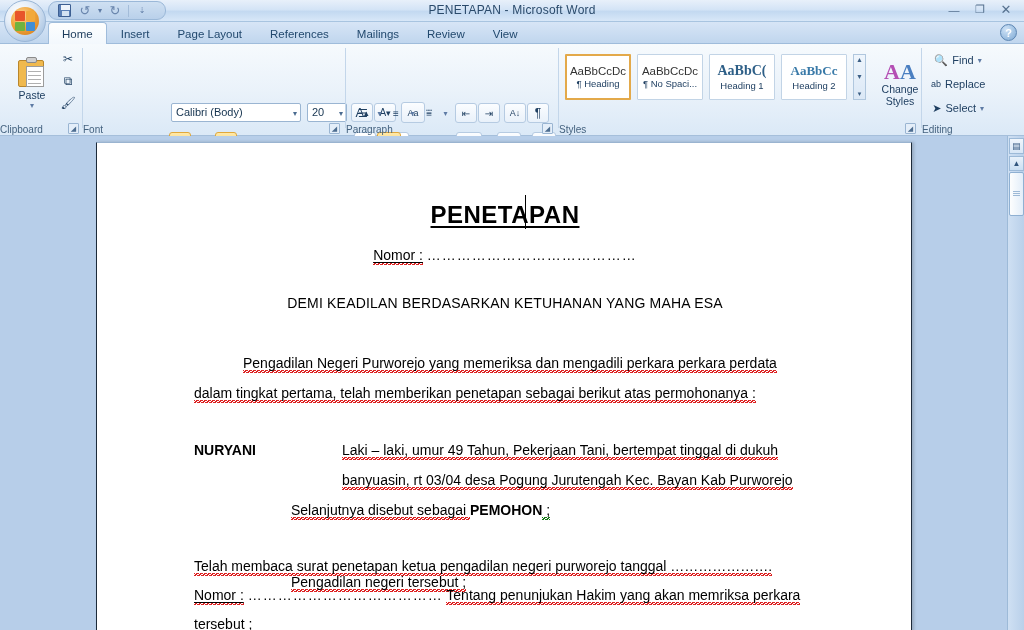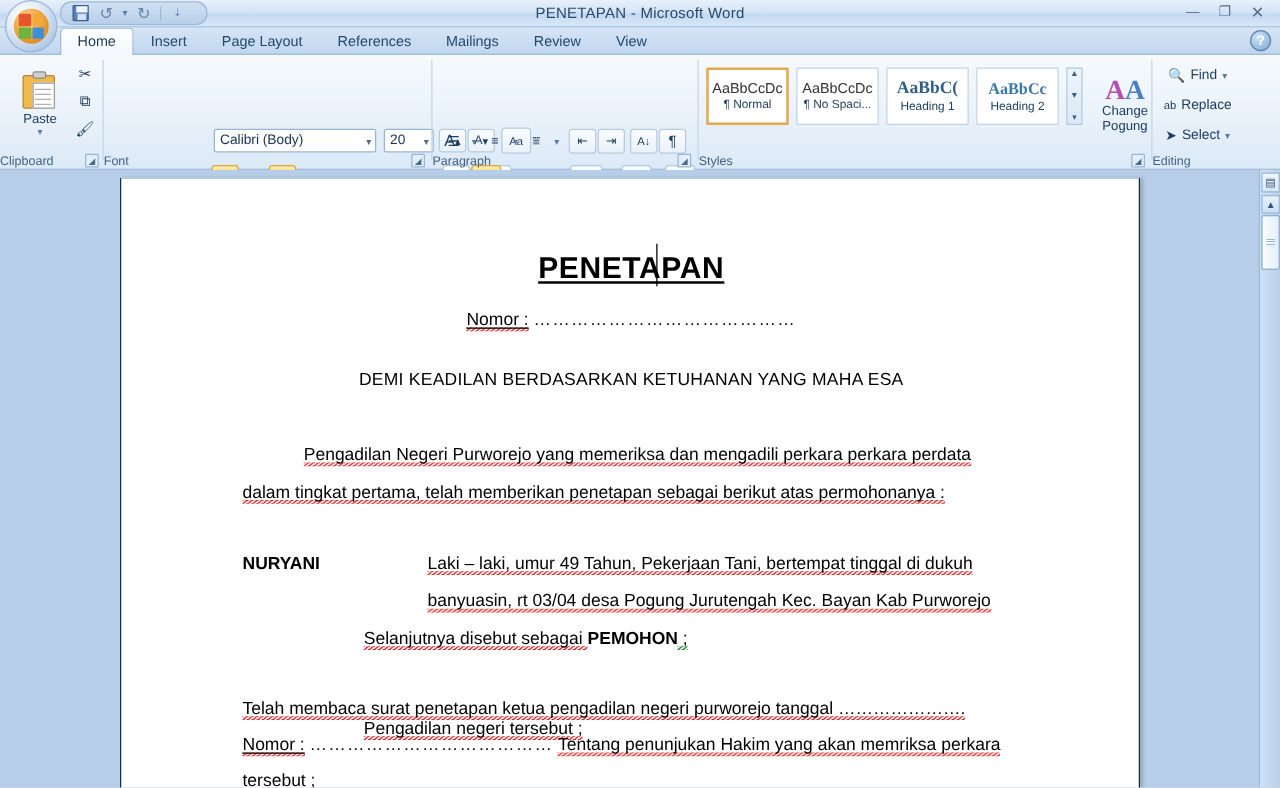--- a/index.html
+++ b/index.html
@@ -405,42 +405,42 @@
           </div>
       </div>
       <div class="group-label">Paragraph</div>
       <div class="dlg-launcher">◢</div>
     </div>
     <div class="group-sep" style="left:558px;"></div>
 
     <div class="group" style="left:559px; width:360px;">
       <div class="stylebox sel" style="position:absolute;left:6px;top:10px;">
         <span class="style-sample">AaBbCcDc</span>
-        <span class="style-name">¶ Normal</span>
+        <span class="style-name">¶ Heading</span>
       </div>
       <div class="stylebox" style="position:absolute;left:78px;top:10px;">
         <span class="style-sample">AaBbCcDc</span>
         <span class="style-name">¶ No Spaci...</span>
       </div>
       <div class="stylebox" style="position:absolute;left:150px;top:10px;">
         <span class="style-sample h1">AaBbC(</span>
         <span class="style-name">Heading 1</span>
       </div>
       <div class="stylebox" style="position:absolute;left:222px;top:10px;">
         <span class="style-sample h2">AaBbCc</span>
         <span class="style-name">Heading 2</span>
       </div>
       <div class="gal-scroll" style="left:294px;top:10px;">
         <span>▲</span>
         <span>▼</span>
         <span>▾</span>
       </div>
       <div class="chg-styles rb" style="left:312px;top:8px;">
         <span class="AA"><span style="color:#b44fb4;">A</span><span style="color:#4a7fc1;">A</span></span>
-        <span style="text-align:center;">Change Pogung</span>
+        <span style="text-align:center;">Change Styles</span>
       </div>
       <div class="group-label">Styles</div>
       <div class="dlg-launcher">◢</div>
     </div>
     <div class="group-sep" style="left:921px;"></div>
 
     <div class="group" style="left:922px; width:102px;">
       <div style="position:absolute;left:6px;top:6px;display:flex;flex-direction:column;gap:4px;">
         <div class="ed-item rb">
           <span>🔍</span>

